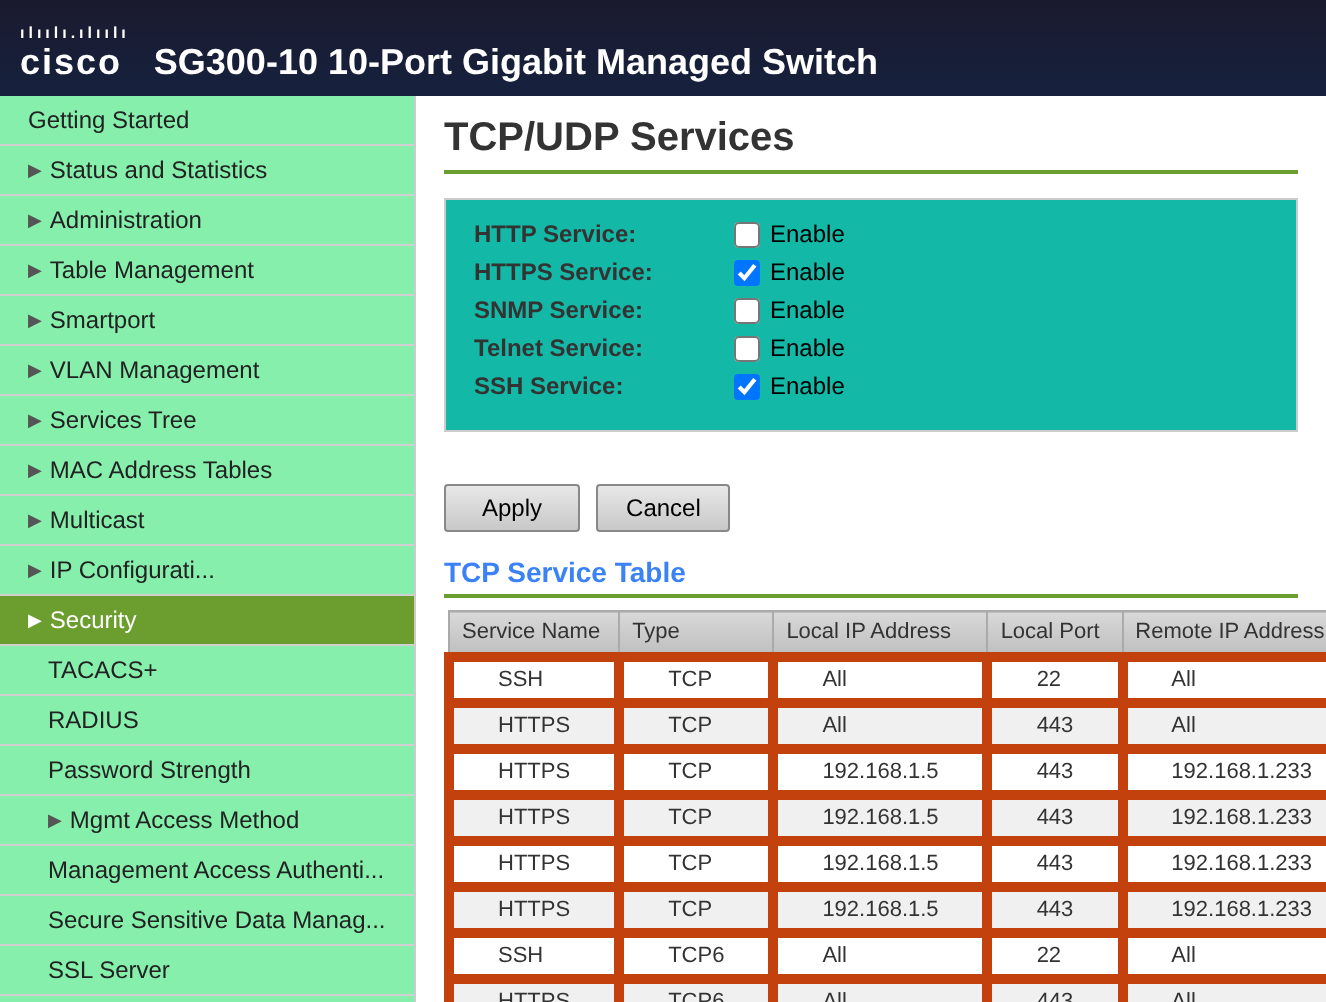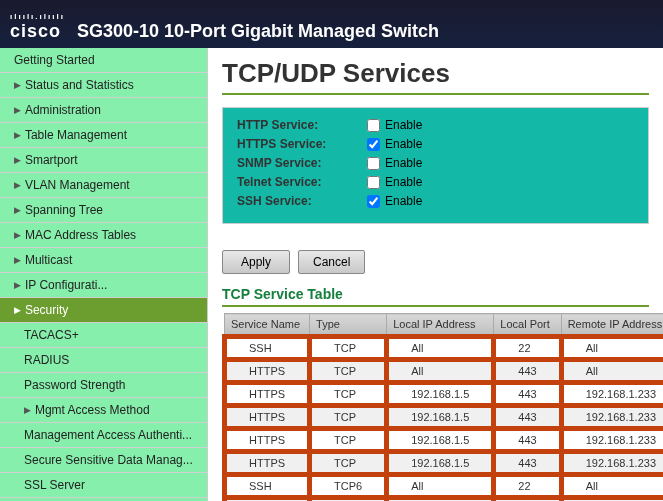--- a/index.html
+++ b/index.html
@@ -68,21 +68,21 @@
 
     
     .content {
       flex: 1;
       padding: 10px 14px;
       overflow-y: auto;
       background: #fff;
     }
 
     .page-title {
-      font-size: 26px;
+      font-size: 20px;
       font-weight: bold;
       color: #333;
       border-bottom: 2px solid #6b9e2e;
       padding-bottom: 4px;
       margin-bottom: 12px;
     }
 
     
     .services-form {
       background: #14b8a6;
@@ -125,21 +125,21 @@
       padding: 4px 14px;
       cursor: pointer;
       font-size: 12px;
       border-radius: 2px;
     }
 
     
     .table-section-title {
       font-size: 14px;
       font-weight: bold;
-      color: #15803d;
+      color: #3b82f6;
       border-bottom: 2px solid #6b9e2e;
       padding-bottom: 3px;
       margin-bottom: 6px;
     }
     .data-table {
       width: 100%;
       border-collapse: collapse;
       font-size: 11px;
     }
     .data-table th {
@@ -191,21 +191,21 @@
       <div class="sidebar-item">
         <span class="arrow">▶ </span>
         <span>Smartport</span>
       </div>
       <div class="sidebar-item">
         <span class="arrow">▶ </span>
         <span>VLAN Management</span>
       </div>
       <div class="sidebar-item">
         <span class="arrow">▶ </span>
-        <span>Spanning Tree</span>
+        <span>Services Tree</span>
       </div>
       <div class="sidebar-item">
         <span class="arrow">▶ </span>
         <span>MAC Address Tables</span>
       </div>
       <div class="sidebar-item">
         <span class="arrow">▶ </span>
         <span>Multicast</span>
       </div>
       <div class="sidebar-item">

